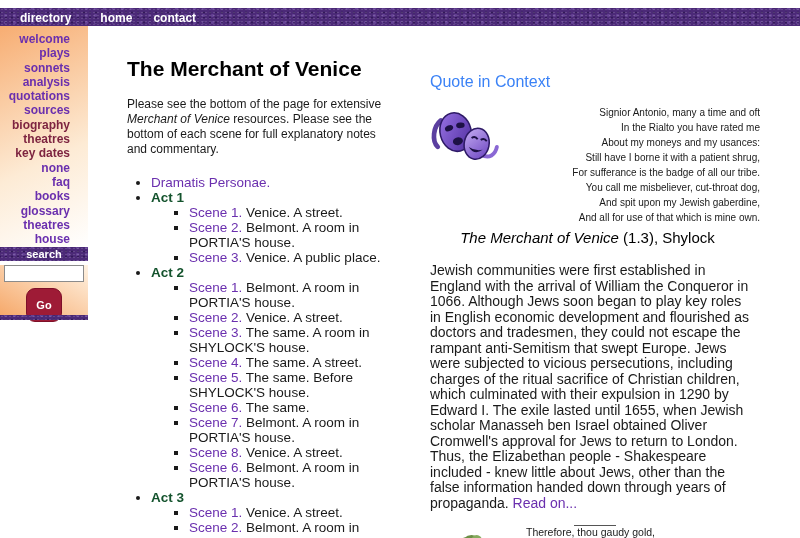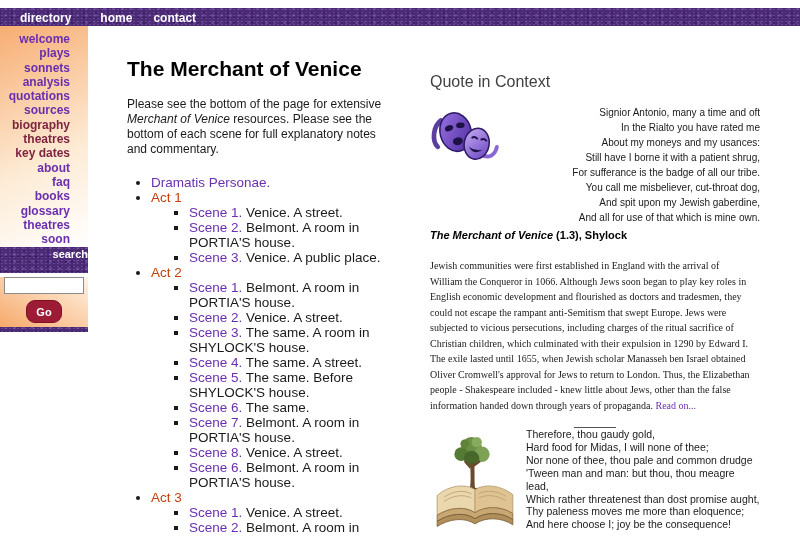--- a/index.html
+++ b/index.html
@@ -22,51 +22,51 @@
   .topnav a:nth-child(2){margin-left:29px;}
   .topnav a:nth-child(3){margin-left:21px;}
 
   
   .sidebar{position:absolute;left:0;top:26px;width:88px;}
   .side-links{padding-top:6px;height:215px;
     background:linear-gradient(155deg,#f7ad72 0%,#fdebd5 60%,#ffffff 100%);}
   .side-links a{display:block;text-align:right;padding-right:18px;font-size:12px;font-weight:bold;
     line-height:14.3px;color:#6a2fae;text-decoration:none;}
   .side-links a.visited{color:#7d2440;}
-  .search-title{height:26px;line-height:14px;text-align:right;color:#fff;
+  .search-title{height:14px;line-height:14px;text-align:center;color:#fff;
     font-size:11px;font-weight:bold;}
   .search-body{height:50px;text-align:center;
     background:linear-gradient(to bottom left,#fff3e3 0%,#f6a96b 100%);}
   .search-body input{display:block;margin:4px auto 0;width:74px;height:15px;
     border:1px solid #8b8b8b;font-size:11px;padding:0 2px;background:#fff;}
-  .go-btn{display:block;margin:6px auto 0;width:36px;height:23px;background:#9e1b36;
+  .go-btn{display:block;margin:6px auto 0;width:36px;height:34px;background:#9e1b36;
     border:1px solid #7e0f28;border-radius:9px;color:#fff;font-weight:bold;font-size:11px;
     line-height:14px;text-align:center;cursor:pointer;padding:0;}
   .side-strip{height:5px;}
 
   
   .main-col{position:absolute;left:127px;top:57px;width:260px;}
   .main-col h1{font-size:21px;line-height:24px;margin:0;color:#000;}
   .intro{font-size:12px;line-height:15px;margin:16px 0 0;}
   ul.toc{margin:18px 0 0;padding-left:24px;font-size:13.5px;line-height:15px;list-style:disc;}
   ul.toc ul{list-style:square;padding-left:38px;margin:0;}
   .toc a{color:#6a2fae;text-decoration:none;}
-  .toc .act-label{font-weight:normal;color:#c2410c;}
+  .toc .act-label{font-weight:bold;color:#14532d;}
 
   
   .right-col{position:absolute;left:430px;top:57px;width:330px;}
   .right-col h2{font-size:20px;line-height:24px;margin:0;color:#000;}
-  .right-col h3{font-size:16px;font-weight:normal;line-height:19px;color:#404040;}
+  .right-col h3{font-size:16px;font-weight:normal;line-height:19px;color:#3b82f6;}
   .h3-qic{margin:15px 0 14px;}
   .quote-block{overflow:visible;}
   .masks-img{float:left;width:70px;height:60px;margin:1px 8px 1px 0;}
   .qlines{font-size:10px;line-height:15px;white-space:pre-line;color:#1a1a1a;text-align:right;}
-  .attribution{margin-top:4px;text-align:left;padding-right:15px;
-    font-size:11px;font-weight:bold;color:#000;clear:none;}
-  .context{margin:17px 0 0;font-size:10px;line-height:15.5px;width:322px;font-family:Liberation Serif, serif;}
+  .attribution{margin-top:4px;text-align:center;padding-right:15px;
+    font-size:15px;font-weight:normal;color:#000;clear:none;}
+  .context{margin:17px 0 0;font-size:14px;line-height:15.5px;width:322px;}
   .readon{color:#6a2fae;text-decoration:none;}
   .short-rule{width:42px;border:none;border-top:1px solid #555;margin:14px auto 0;}
   .h3-ptp{margin:16px 0 8px;}
   .book-img{float:left;width:86px;height:104px;margin:0 8px 0 2px;}
   .plines{font-size:10.5px;line-height:12.9px;white-space:pre-line;color:#1a1a1a;}
 </style>
 </head>
 <body>
 
 <div class="page">
@@ -77,26 +77,26 @@
     <div class="side-links" id="side-links">
         <a href="#">welcome</a>
         <a href="#">plays</a>
         <a href="#">sonnets</a>
         <a href="#">analysis</a>
         <a href="#">quotations</a>
         <a href="#">sources</a>
         <a class="visited" href="#">biography</a>
         <a class="visited" href="#">theatres</a>
         <a class="visited" href="#">key dates</a>
-        <a href="#">about</a>
+        <a href="#">none</a>
         <a href="#">faq</a>
         <a href="#">books</a>
         <a href="#">glossary</a>
         <a href="#">theatres</a>
-        <a href="#">soon</a>
+        <a href="#">house</a>
       </div>
     <div class="search-title ptex">
       <span>search</span>
     </div>
     <div class="search-body">
       <input type="text" value="" style="">
       <button class="go-btn">Go</button>
     </div>
     <div class="side-strip ptex"></div>
   </div>

